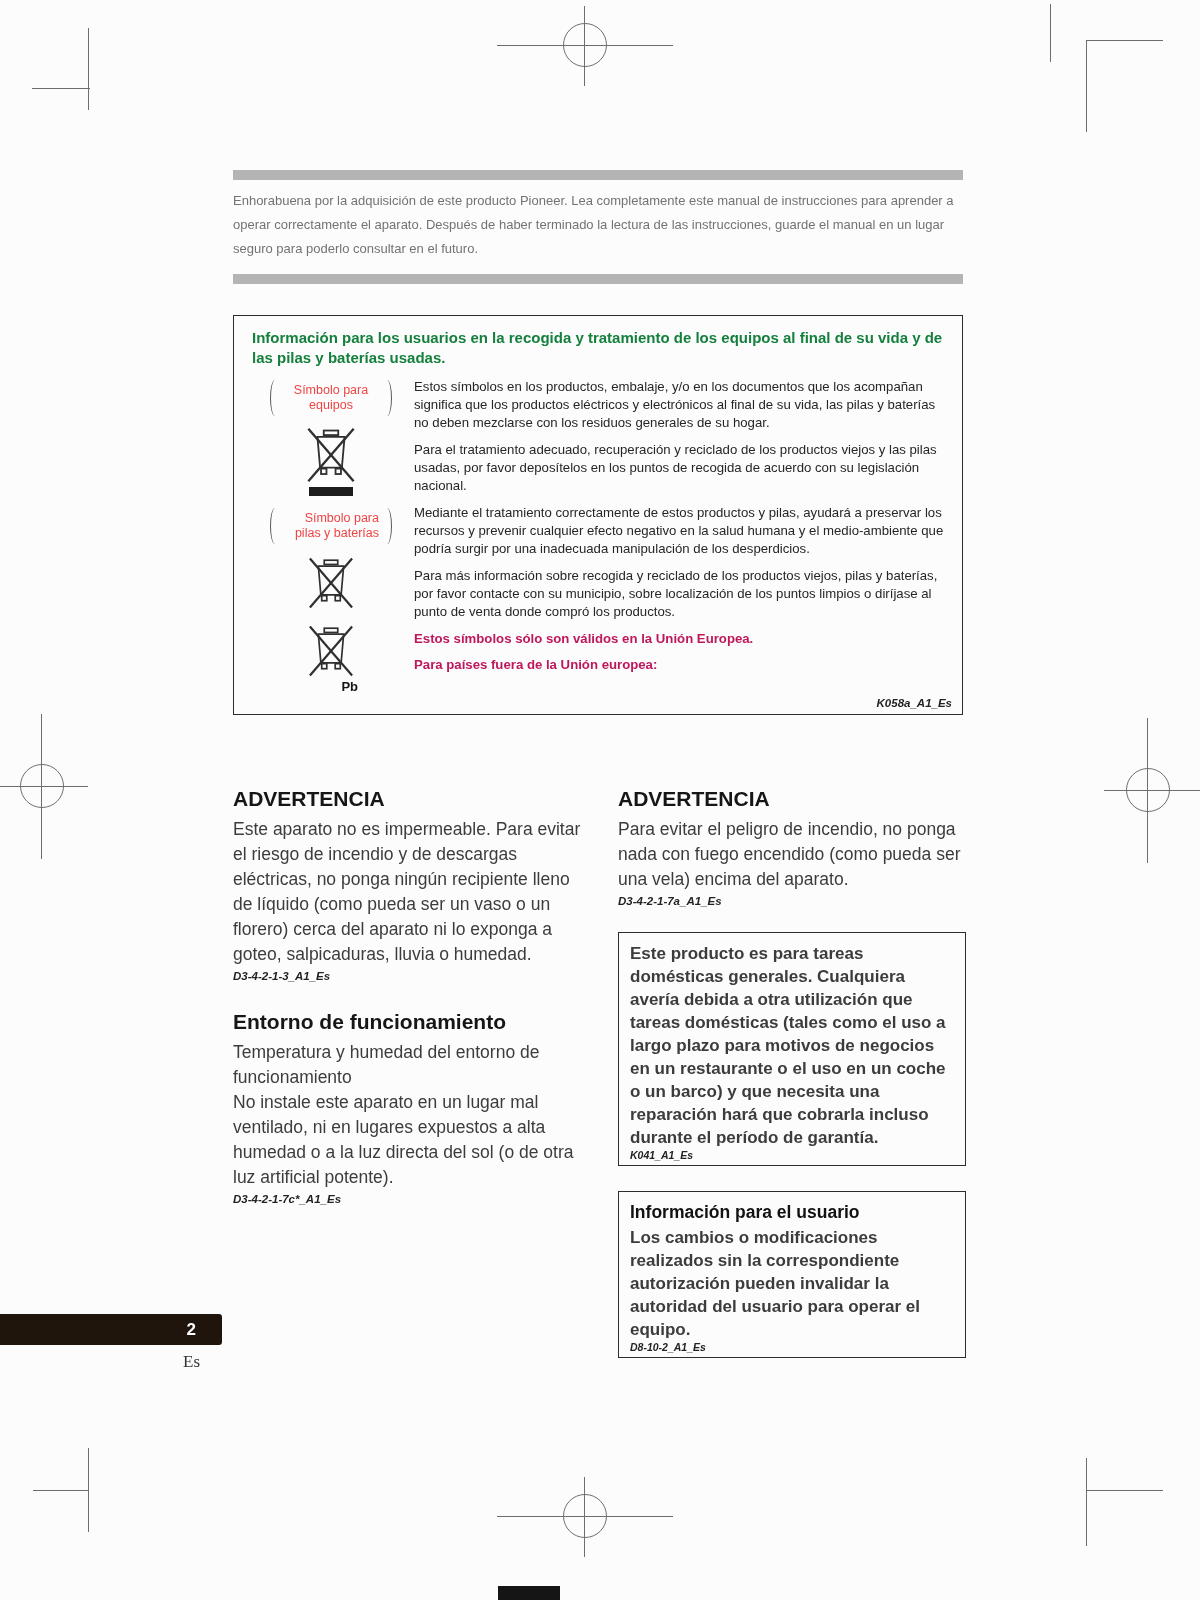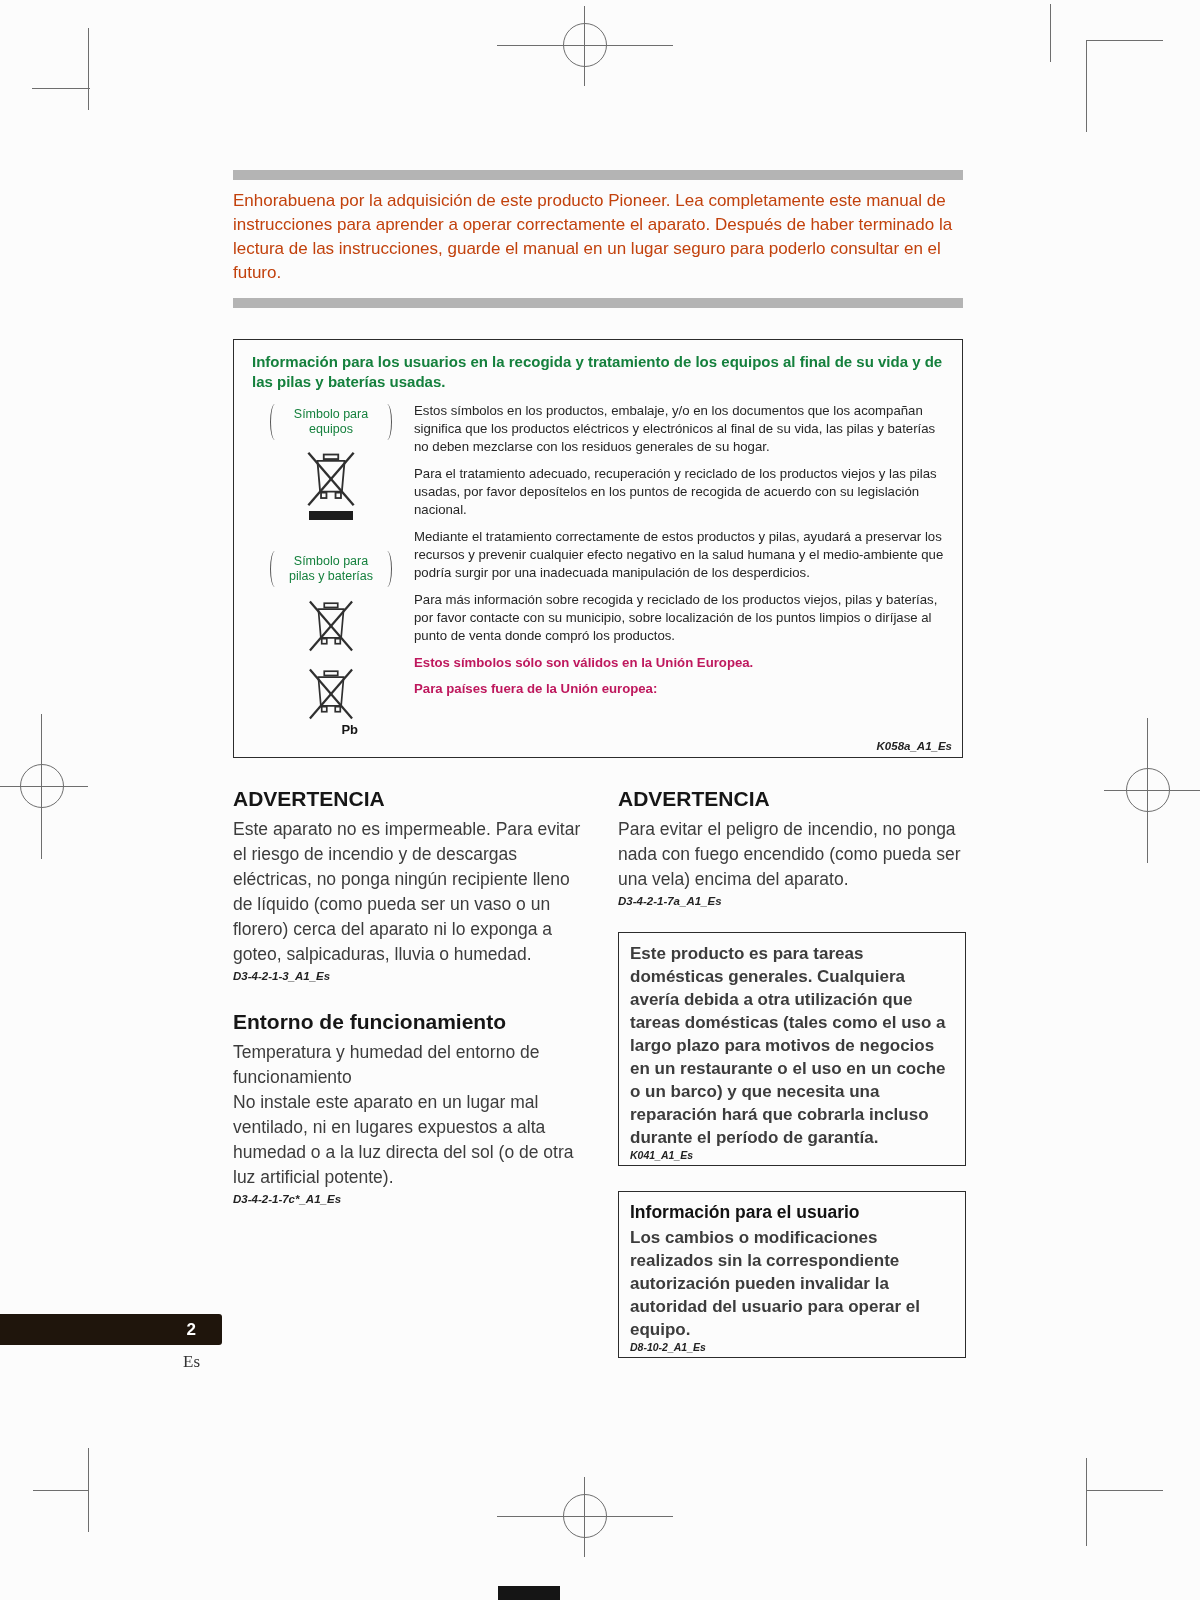--- a/index.html
+++ b/index.html
@@ -13,47 +13,47 @@
   .mark { position:absolute; background:#6e6e6e; }
   .mark.h { height:1px; }
   .mark.v { width:1px; }
   .ring { position:absolute; width:44px; height:44px; box-sizing:border-box;
           border:1.5px solid #6e6e6e; border-radius:50%; }
   .bleed-bar { position:absolute; left:498px; top:1586px; width:62px; height:14px; background:#151515; }
 
   
   .content { position:absolute; left:233px; top:170px; width:730px; }
   .bar { height:10px; background:#b4b4b4; }
-  .intro { margin:9px 0 13px; font-size:17px; line-height:24px; color:#c2410c; }
+  .intro { margin:9px 0 13px; font-size:13px; line-height:24px; color:#737373; }
 
   
   .infobox { position:relative; margin-top:31px; border:1.5px solid #2c2c2c; padding:12px 14px 20px; }
   .infobox-title { font-weight:bold; font-size:15px; line-height:20px; color:#15803d; padding:0 4px; }
   .infobox-body { display:flex; margin-top:10px; }
   .symbol-col { flex:0 0 166px; display:flex; flex-direction:column; align-items:center; }
   .text-col { flex:1; font-size:13.2px; line-height:18px; color:#262626; padding-right:2px; }
   .text-col p { margin:0 0 9px; }
   .text-col p.b { font-weight:bold; color:#be185d; margin-bottom:8px; }
 
   .paren-label { display:flex; align-items:stretch; gap:3px; font-size:12.5px; line-height:15px;
-                 color:#15803d; text-align:center; }
+                 color:#ef4444; text-align:center; }
   .paren { width:9px; border:0 solid #555; border-radius:50% / 50%; }
   .paren.l { border-left-width:1.5px; }
   .paren.r { border-right-width:1.5px; }
   .paren-text { padding:3px 0; display:flex; align-items:center; max-width:96px; }
 
   .bin-wrap { display:flex; flex-direction:column; align-items:center; }
   .weee-bar { width:44px; height:9px; background:#1d1d1d; margin-top:3px; }
   .pb { font-weight:bold; font-size:13px; color:#161616; margin-top:1px; }
 
   .m-t2  { margin-top:2px; }
   .m-t10 { margin-top:10px; }
   .m-t12 { margin-top:12px; }
   .m-t14 { margin-top:14px;align-items:flex-end; }
-  .m-t24 { margin-top:31px; }
+  .m-t24 { margin-top:12px;text-align:right; }
 
   .code { font-size:11.5px; font-weight:bold; color:#222; text-align:left;font-style:italic; }
   .box-code { position:absolute; right:10px; bottom:5px; }
 
   
   .col { position:absolute; top:786px; width:348px; }
   .col-left  { left:233px; }
   .col-right { left:618px; }
   .col h2 { margin:0 0 5px; font-size:21px; line-height:26px; color:#161616; }
   .col h2.mt { margin-top:27px; }

